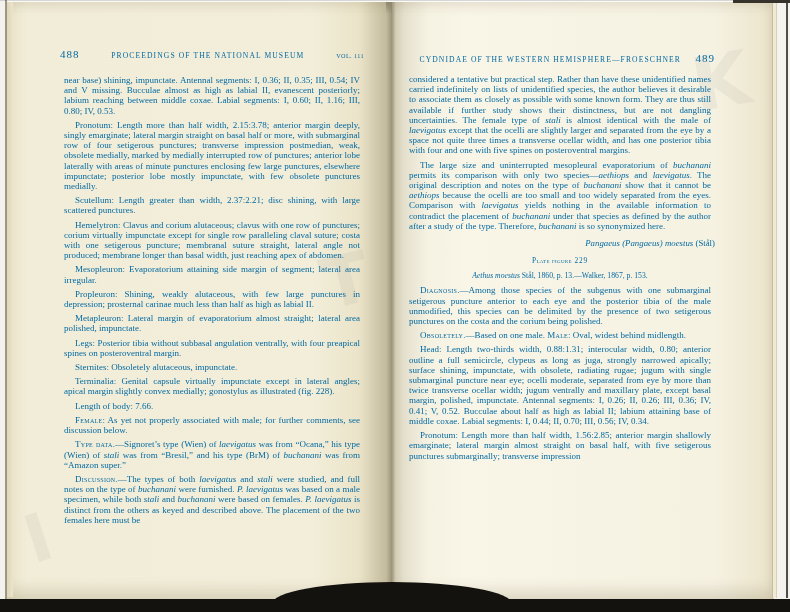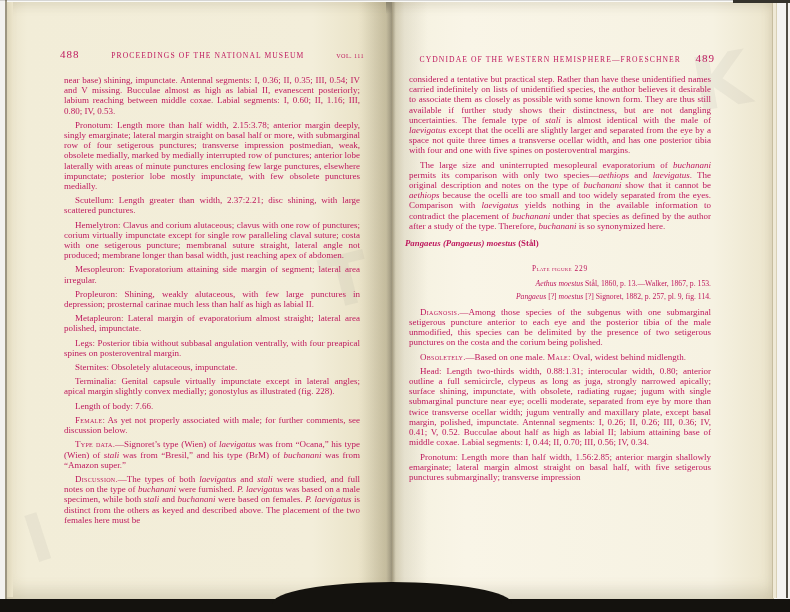--- a/index.html
+++ b/index.html
@@ -35,38 +35,38 @@
   .bottom-cover{position:absolute; left:0; bottom:0; width:790px; height:13px; background:#14120e;}
   .spine-bump{position:absolute; left:272px; bottom:8px; width:240px; height:22px; background:#14120e;
     border-radius:50% 50% 0 0 / 100% 100% 0 0;}
 
   .watermark{position:absolute; font-family:"DejaVu Sans",sans-serif; font-weight:bold;
     color:rgba(110,110,118,.08); pointer-events:none;}
   .wm1{left:692px; top:38px; font-size:74px; transform:rotate(-10deg);}
   .wm2{left:322px; top:240px; font-size:70px; transform:rotate(-14deg);}
   .wm3{left:26px; top:500px; font-size:66px; transform:rotate(-18deg);}
 
-  .page-text{position:absolute; color:#be185d;}
+  .page-text{position:absolute; color:#0369a1;}
   .left-text{left:60px; top:48px; width:304px;}
   .right-text{left:405px; top:52px; width:310px;}
 
   .header-row{display:flex; align-items:baseline; margin-bottom:15px;}
   .right-text .header-row{margin-bottom:10px;}
   .page-num{font-size:11px; letter-spacing:1px;}
   .running-title{flex:1; text-align:center; font-size:7.6px; letter-spacing:1.1px; white-space:nowrap;font-family:Liberation Serif, serif;}
   .vol{font-size:6.2px; letter-spacing:.4px;}
 
   .para{margin:4px; font-size:9px; line-height:10.2px; text-align:justify; text-indent:11px;}
   .para.noindent{text-indent:0;}
   .sc{font-variant:small-caps; letter-spacing:.3px;}
 
-  .species-heading{text-align:left; font-weight:bold; font-size:8.8px; margin:7px 0 5px 0;}
-  .plate-caption{text-align:center; font-size:7.4px; margin:16px 0 6px 0; letter-spacing:.8px;}
+  .species-heading{text-align:right; font-weight:normal; font-size:8.8px; margin:7px 0 5px 0;}
+  .plate-caption{text-align:center; font-size:7.4px; margin:8px 0 6px 0; letter-spacing:.8px;}
   .synonymy{margin:0 0 5px 0;}
-  .synonymy .para{font-size:7.7px; line-height:9.4px; text-align:right; text-indent:-9px; padding-left:9px;}
+  .synonymy .para{font-size:7.7px; line-height:9.4px; text-align:center; text-indent:-9px; padding-left:9px;}
 </style>
 </head>
 <body>
 
 <div class="book"></div>
 
 <div class="edge-left-white"></div>
 <div class="edge-left-line"></div>
 <div class="edge-left-beige"></div>
 <div class="gutter"></div>
@@ -114,21 +114,20 @@
     <span class="page-num">489</span>
   </div>
   <div>
       <p class="para noindent">considered a tentative but practical step. Rather than have these unidentified names carried indefinitely on lists of unidentified species, the author believes it desirable to associate them as closely as possible with some known form. They are thus still available if further study shows their distinctness, but are not dangling uncertainties. The female type of <i>stali</i> is almost identical with the male of <i>laevigatus</i> except that the ocelli are slightly larger and separated from the eye by a space not quite three times a transverse ocellar width, and has one posterior tibia with four and one with five spines on posteroventral margins.</p>
       <p class="para ">The large size and uninterrupted mesopleural evaporatorium of <i>buchanani</i> permits its comparison with only two species—<i>aethiops</i> and <i>laevigatus</i>. The original description and notes on the type of <i>buchanani</i> show that it cannot be <i>aethiops</i> because the ocelli are too small and too widely separated from the eyes. Comparison with <i>laevigatus</i> yields nothing in the available information to contradict the placement of <i>buchanani</i> under that species as defined by the author after a study of the type. Therefore, <i>buchanani</i> is so synonymized here.</p>
     </div>
   <div class="species-heading"><i>Pangaeus (Pangaeus) moestus</i> (Stål)</div>
   <div class="plate-caption"><span class="sc">Plate figure</span> 229</div>
   <div class="synonymy">
       <p class="para "><i>Aethus moestus</i> Stål, 1860, p. 13.—Walker, 1867, p. 153.</p>
-      <p class="para "><i>Pangaeus</i> [?] <i>moestus</i> [?] Signoret, 1882, p. 257, pl. 9, fig. 114.</p>
     </div>
   <div>
       <p class="para "><span class="sc">Diagnosis</span>.—Among those species of the subgenus with one submarginal setigerous puncture anterior to each eye and the posterior tibia of the male unmodified, this species can be delimited by the presence of two setigerous punctures on the costa and the corium being polished.</p>
       <p class="para "><span class="sc">Obsoletely</span>.—Based on one male. <span class="sc">Male</span>: Oval, widest behind midlength.</p>
       <p class="para ">Head: Length two-thirds width, 0.88:1.31; interocular width, 0.80; anterior outline a full semicircle, clypeus as long as juga, strongly narrowed apically; surface shining, impunctate, with obsolete, radiating rugae; jugum with single submarginal puncture near eye; ocelli moderate, separated from eye by more than twice transverse ocellar width; jugum ventrally and maxillary plate, except basal margin, polished, impunctate. Antennal segments: I, 0.26; II, 0.26; III, 0.36; IV, 0.41; V, 0.52. Bucculae about half as high as labial II; labium attaining base of middle coxae. Labial segments: I, 0.44; II, 0.70; III, 0.56; IV, 0.34.</p>
       <p class="para ">Pronotum: Length more than half width, 1.56:2.85; anterior margin shallowly emarginate; lateral margin almost straight on basal half, with five setigerous punctures submarginally; transverse impression</p>
     </div>
 </div>
 
 <div class="bottom-cover"></div>

